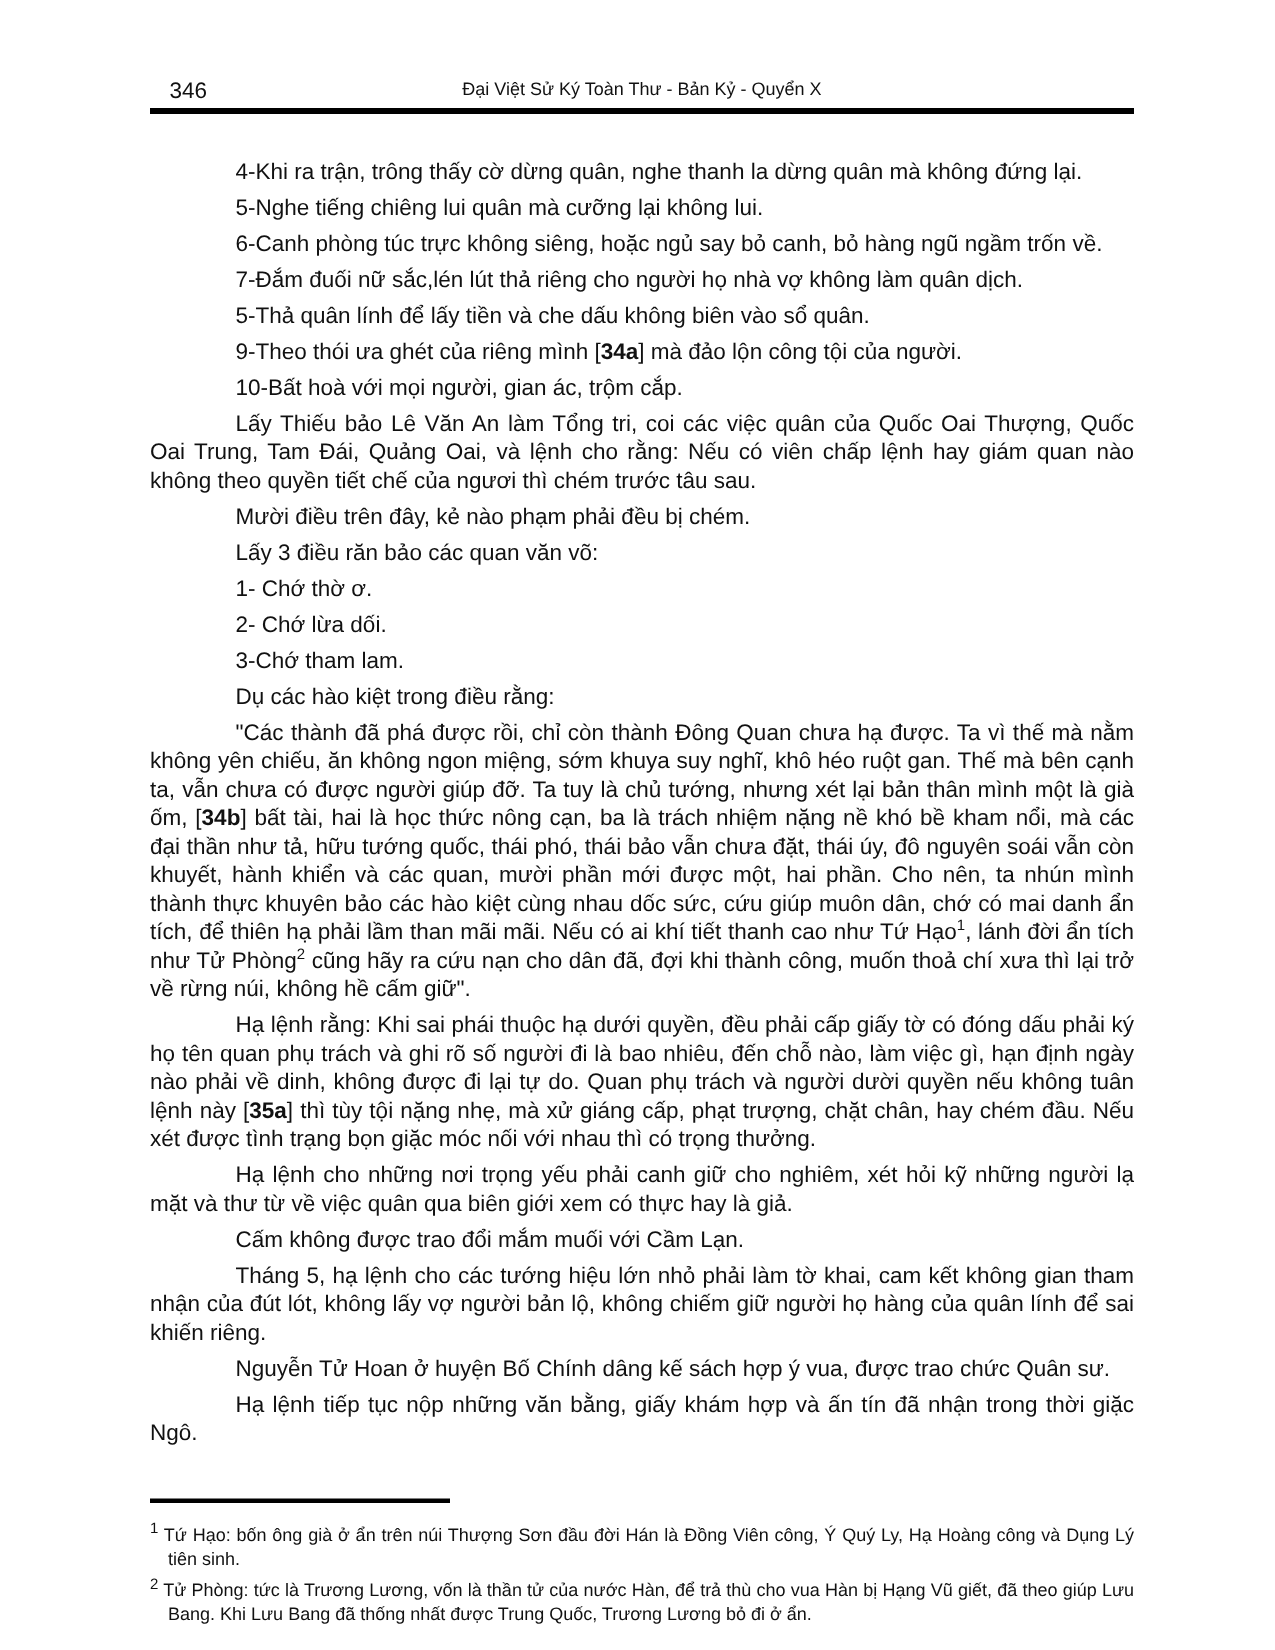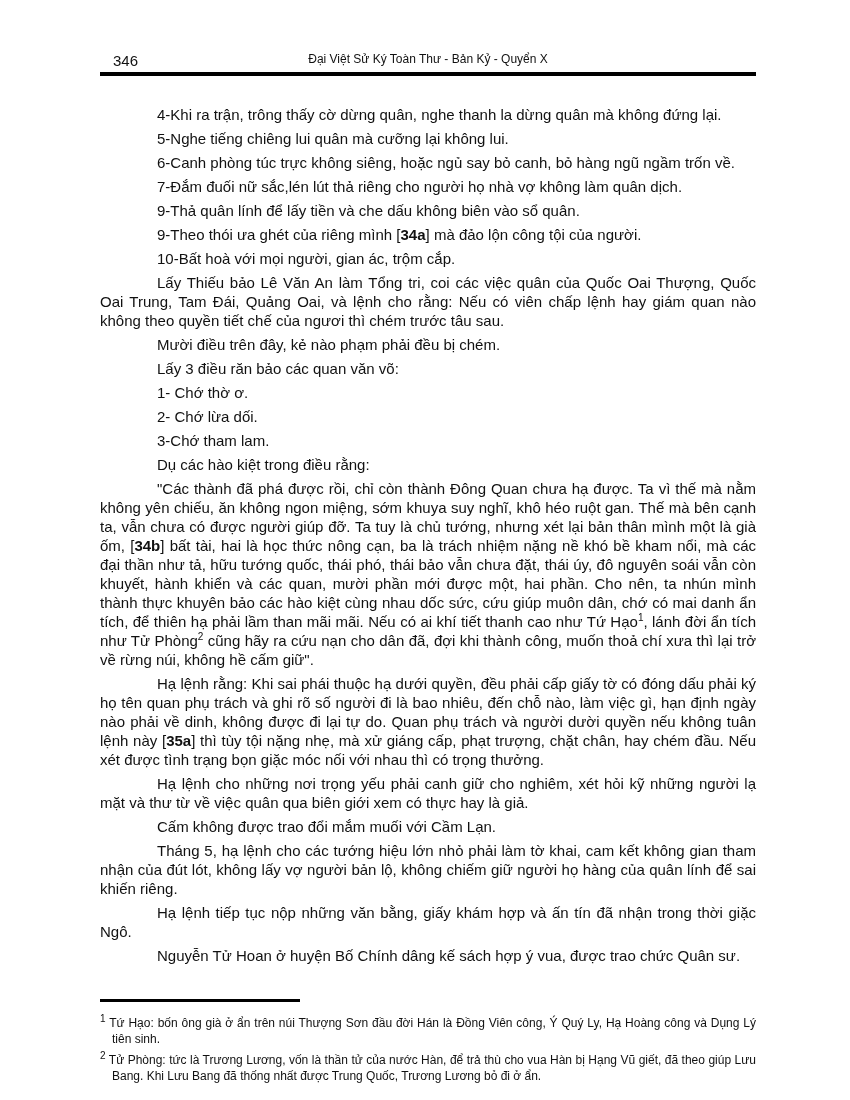--- a/index.html
+++ b/index.html
@@ -65,37 +65,37 @@
   <div class="page-header">
     <span class="page-number">346</span>
     <span class="page-title">Đại Việt Sử Ký Toàn Thư - Bản Kỷ - Quyển X</span>
   </div>
 
   <div class="page-body" id="page-body">
       <p>4-Khi ra trận, trông thấy cờ dừng quân, nghe thanh la dừng quân mà không đứng lại.</p>
       <p>5-Nghe tiếng chiêng lui quân mà cưỡng lại không lui.</p>
       <p>6-Canh phòng túc trực không siêng, hoặc ngủ say bỏ canh, bỏ hàng ngũ ngầm trốn về.</p>
       <p>7-Đắm đuối nữ sắc,lén lút thả riêng cho người họ nhà vợ không làm quân dịch.</p>
-      <p>9-Thả quân lính để lấy tiền và che dấu không biên vào sổ quân.</p>
+      <p>5-Thả quân lính để lấy tiền và che dấu không biên vào sổ quân.</p>
       <p>9-Theo thói ưa ghét của riêng mình [<b>34a</b>] mà đảo lộn công tội của người.</p>
       <p>10-Bất hoà với mọi người, gian ác, trộm cắp.</p>
       <p>Lấy Thiếu bảo Lê Văn An làm Tổng tri, coi các việc quân của Quốc Oai Thượng, Quốc Oai Trung, Tam Đái, Quảng Oai, và lệnh cho rằng: Nếu có viên chấp lệnh hay giám quan nào không theo quyền tiết chế của ngươi thì chém trước tâu sau.</p>
       <p>Mười điều trên đây, kẻ nào phạm phải đều bị chém.</p>
       <p>Lấy 3 điều răn bảo các quan văn võ:</p>
       <p>1- Chớ thờ ơ.</p>
       <p>2- Chớ lừa dối.</p>
       <p>3-Chớ tham lam.</p>
       <p>Dụ các hào kiệt trong điều rằng:</p>
       <p>"Các thành đã phá được rồi, chỉ còn thành Đông Quan chưa hạ được. Ta vì thế mà nằm không yên chiếu, ăn không ngon miệng, sớm khuya suy nghĩ, khô héo ruột gan. Thế mà bên cạnh ta, vẫn chưa có được người giúp đỡ. Ta tuy là chủ tướng, nhưng xét lại bản thân mình một là già ốm, [<b>34b</b>] bất tài, hai là học thức nông cạn, ba là trách nhiệm nặng nề khó bề kham nổi, mà các đại thần như tả, hữu tướng quốc, thái phó, thái bảo vẫn chưa đặt, thái úy, đô nguyên soái vẫn còn khuyết, hành khiển và các quan, mười phần mới được một, hai phần. Cho nên, ta nhún mình thành thực khuyên bảo các hào kiệt cùng nhau dốc sức, cứu giúp muôn dân, chớ có mai danh ẩn tích, để thiên hạ phải lầm than mãi mãi. Nếu có ai khí tiết thanh cao như Tứ Hạo<sup>1</sup>, lánh đời ẩn tích như Tử Phòng<sup>2</sup> cũng hãy ra cứu nạn cho dân đã, đợi khi thành công, muốn thoả chí xưa thì lại trở về rừng núi, không hề cấm giữ".</p>
       <p>Hạ lệnh rằng: Khi sai phái thuộc hạ dưới quyền, đều phải cấp giấy tờ có đóng dấu phải ký họ tên quan phụ trách và ghi rõ số người đi là bao nhiêu, đến chỗ nào, làm việc gì, hạn định ngày nào phải về dinh, không được đi lại tự do. Quan phụ trách và người dười quyền nếu không tuân lệnh này [<b>35a</b>] thì tùy tội nặng nhẹ, mà xử giáng cấp, phạt trượng, chặt chân, hay chém đầu. Nếu xét được tình trạng bọn giặc móc nối với nhau thì có trọng thưởng.</p>
       <p>Hạ lệnh cho những nơi trọng yếu phải canh giữ cho nghiêm, xét hỏi kỹ những người lạ mặt và thư từ về việc quân qua biên giới xem có thực hay là giả.</p>
       <p>Cấm không được trao đổi mắm muối với Cầm Lạn.</p>
       <p>Tháng 5, hạ lệnh cho các tướng hiệu lớn nhỏ phải làm tờ khai, cam kết không gian tham nhận của đút lót, không lấy vợ người bản lộ, không chiếm giữ người họ hàng của quân lính để sai khiến riêng.</p>
+      <p>Nguyễn Tử Hoan ở huyện Bố Chính dâng kế sách hợp ý vua, được trao chức Quân sư.</p>
       <p>Hạ lệnh tiếp tục nộp những văn bằng, giấy khám hợp và ấn tín đã nhận trong thời giặc Ngô.</p>
-      <p>Nguyễn Tử Hoan ở huyện Bố Chính dâng kế sách hợp ý vua, được trao chức Quân sư.</p>
     </div>
 
   <div class="footnotes">
     <div class="footnote-separator"></div>
     <div id="footnote-list">
         <p class="footnote"><sup>1</sup> Tứ Hạo: bốn ông già ở ẩn trên núi Thượng Sơn đầu đời Hán là Đồng Viên công, Ý Quý Ly, Hạ Hoàng công và Dụng Lý tiên sinh.</p>
         <p class="footnote"><sup>2</sup> Tử Phòng: tức là Trương Lương, vốn là thần tử của nước Hàn, để trả thù cho vua Hàn bị Hạng Vũ giết, đã theo giúp Lưu Bang. Khi Lưu Bang đã thống nhất được Trung Quốc, Trương Lương bỏ đi ở ẩn.</p>
       </div>
   </div>
 

